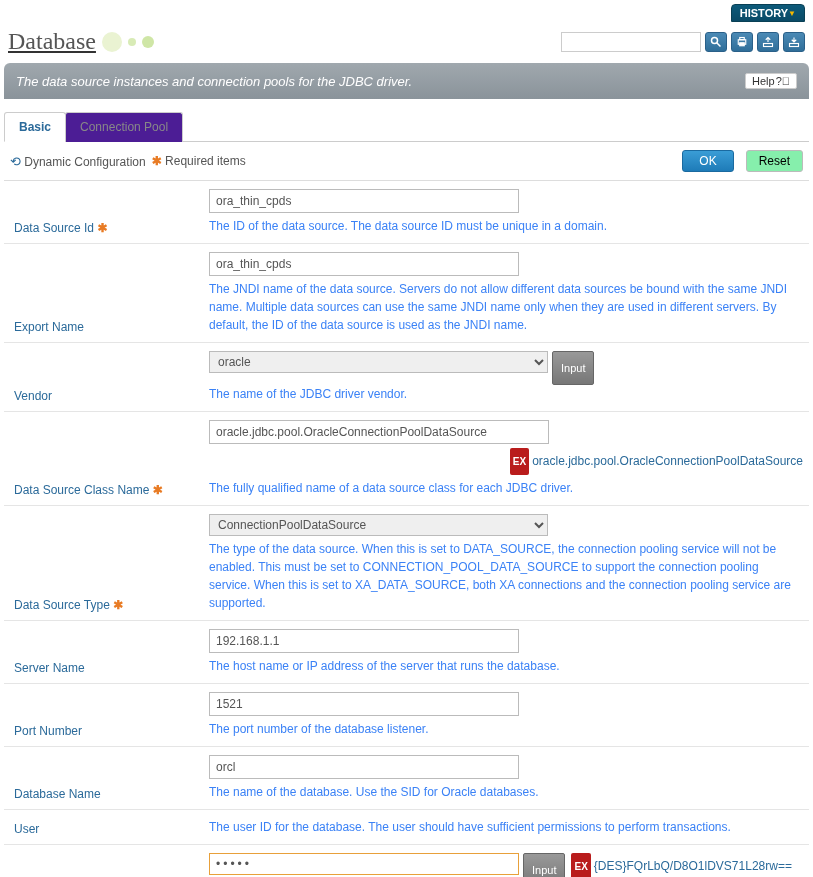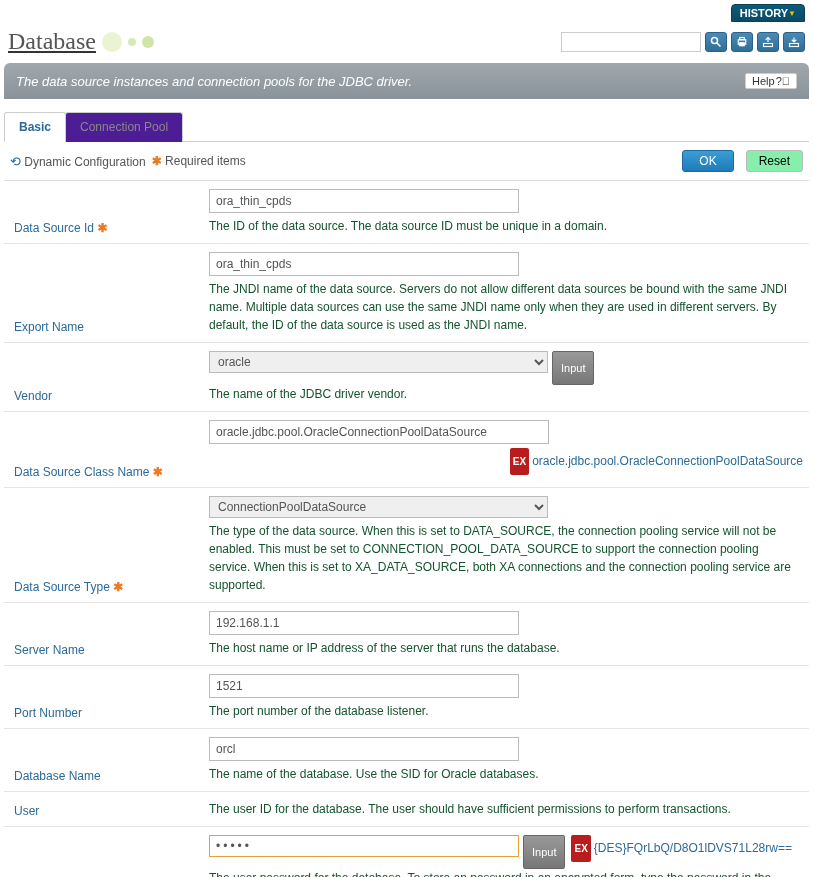--- a/index.html
+++ b/index.html
@@ -30,21 +30,21 @@
 .req-star { color: #e87b24; font-weight: bold; }
 .tool-right { display: flex; gap: 12px; }
 .btn-ok { background: linear-gradient(#3a9dd6, #1e7bb8); color: #fff; border: 1px solid #1a6aa0; padding: 3px 16px; border-radius: 3px; font-size: 12px; cursor: pointer; }
 .btn-reset { background: #86efac; border: 1px solid #bbb; padding: 3px 12px; border-radius: 3px; font-size: 12px; cursor: pointer; }
 .form-area { margin: 0 4px; }
 .form-row { display: flex; border-bottom: 1px solid #e5e5e5; padding: 8px 6px 8px 10px; align-items: flex-end; }
 .form-label { width: 195px; flex-shrink: 0; color: #2b6a9a; padding-top: 2px; }
 .form-content { flex: 1; }
 .text-input { width: 310px; height: 24px; border: 1px solid #bbb; padding: 0 6px; font-size: 12px; color: #555; margin-bottom: 4px; }
 .select-input { width: 339px; height: 22px; border: 1px solid #bbb; padding: 0 4px; font-size: 12px; color: #555; margin-bottom: 4px; }
-.desc { color: #14532d; font-size: 12px; line-height: 1.5; }
+.desc { color: #3b82f6; font-size: 12px; line-height: 1.5; }
 .input-btn { background: linear-gradient(#999,#777); color:#fff; border:1px solid #666; padding:2px 8px; font-size:11px; border-radius:2px; cursor:pointer; margin-left:4px; vertical-align:top; height:34px; }
 .ex-badge { display:inline-block; background:#b91c1c; color:#fff; font-size:10px; padding:8px 3px; border-radius:2px; font-weight:bold; margin-right:3px; }
 .ex-text { color:#2b6a9a; font-size:12px; }
 .ex-line { text-align:right; margin-bottom:4px; }
 .pwd-input { width:310px; height:22px; border:1px solid #e8a03a; padding:0 6px; font-size:12px; color:#555; margin-bottom:4px; letter-spacing:3px; }
 .pwd-hash { color:#2b6a9a; margin-left:6px; }
 .row-top { display:flex; align-items:flex-start; }
 </style>
 </head>
 <body>
@@ -144,20 +144,21 @@
       </div>
       <div class="desc">The name of the JDBC driver vendor.</div>
     </div>
   </div>
 
   <div class="form-row">
     <div class="form-label"><span>Data Source Class Name</span> <span class="req-star">✱</span></div>
     <div class="form-content">
       <input class="text-input" style="width: 340px;" value="oracle.jdbc.pool.OracleConnectionPoolDataSource">
       <div class="ex-line"><span class="ex-badge">EX</span><span class="ex-text">oracle.jdbc.pool.OracleConnectionPoolDataSource</span></div>
+      <div class="desc">The fully qualified name of a data source class for each JDBC driver.</div>
     </div>
   </div>
 
   <div class="form-row">
     <div class="form-label"><span>Data Source Type</span> <span class="req-star">✱</span></div>
     <div class="form-content">
       <select class="select-input"><option>ConnectionPoolDataSource</option></select>
       <div class="desc">The type of the data source. When this is set to DATA_SOURCE, the connection pooling service will not be enabled. This must be set to CONNECTION_POOL_DATA_SOURCE to support the connection pooling service. When this is set to XA_DATA_SOURCE, both XA connections and the connection pooling service are supported.</div>
     </div>
   </div>

